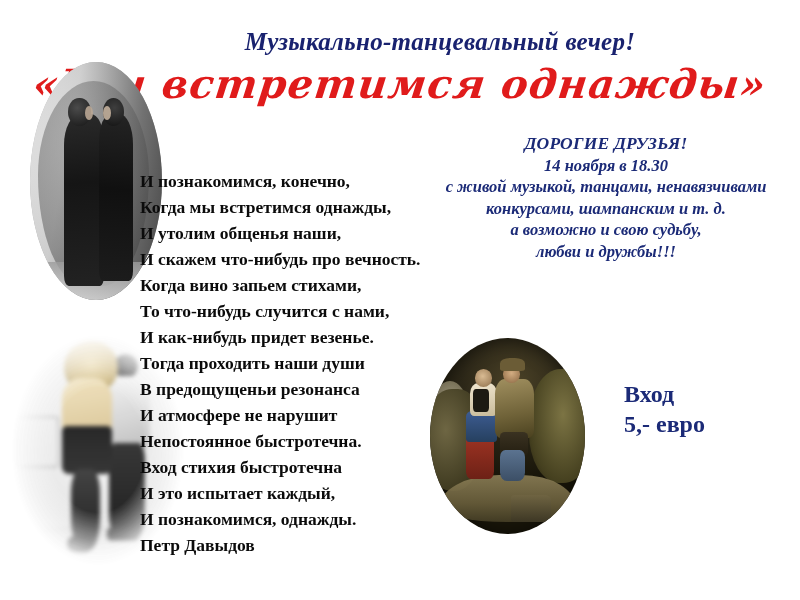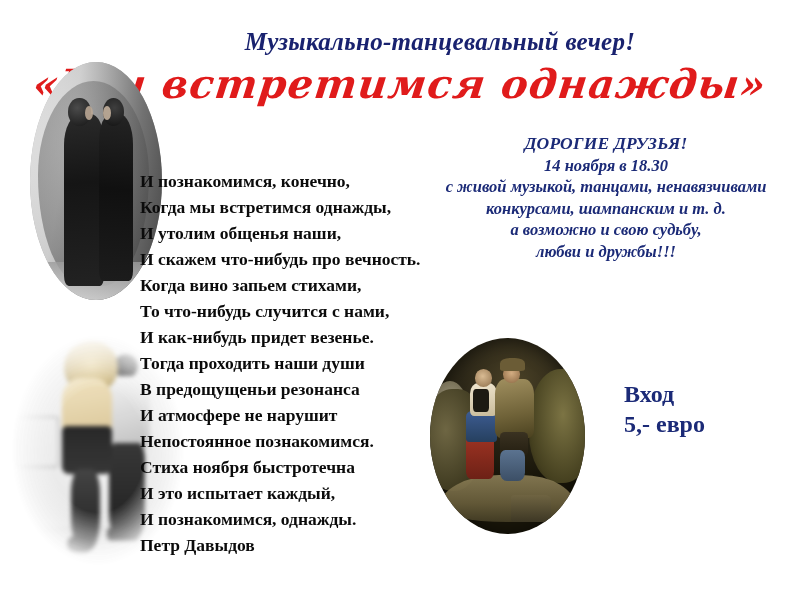--- a/index.html
+++ b/index.html
@@ -374,22 +374,22 @@
     <span class="poem-line">И познакомимся, конечно,</span>
     <span class="poem-line">Когда мы встретимся однажды,</span>
     <span class="poem-line">И утолим общенья наши,</span>
     <span class="poem-line">И скажем что-нибудь про вечность.</span>
     <span class="poem-line">Когда вино запьем стихами,</span>
     <span class="poem-line">То что-нибудь случится с нами,</span>
     <span class="poem-line">И как-нибудь придет везенье.</span>
     <span class="poem-line">Тогда проходить наши души</span>
     <span class="poem-line">В предощущеньи резонанса</span>
     <span class="poem-line">И атмосфере не нарушит</span>
-    <span class="poem-line">Непостоянное познакомимся.</span>
-    <span class="poem-line">Стиха ноября быстротечна</span>
+    <span class="poem-line">Непостоянное быстротечна.</span>
+    <span class="poem-line">Вход стихия быстротечна</span>
     <span class="poem-line">И это испытает каждый,</span>
     <span class="poem-line">И познакомимся, однажды.</span>
     <span class="poem-author">Петр Давыдов</span>
   </div>
 
   <div id="announcement">
     <span class="ann-line head">ДОРОГИЕ ДРУЗЬЯ!</span>
     <span class="ann-line">14 ноября в 18.30</span>
     <span class="ann-line">с живой музыкой, танцами, ненавязчивами</span>
     <span class="ann-line">конкурсами, шампанским и т. д.</span>

